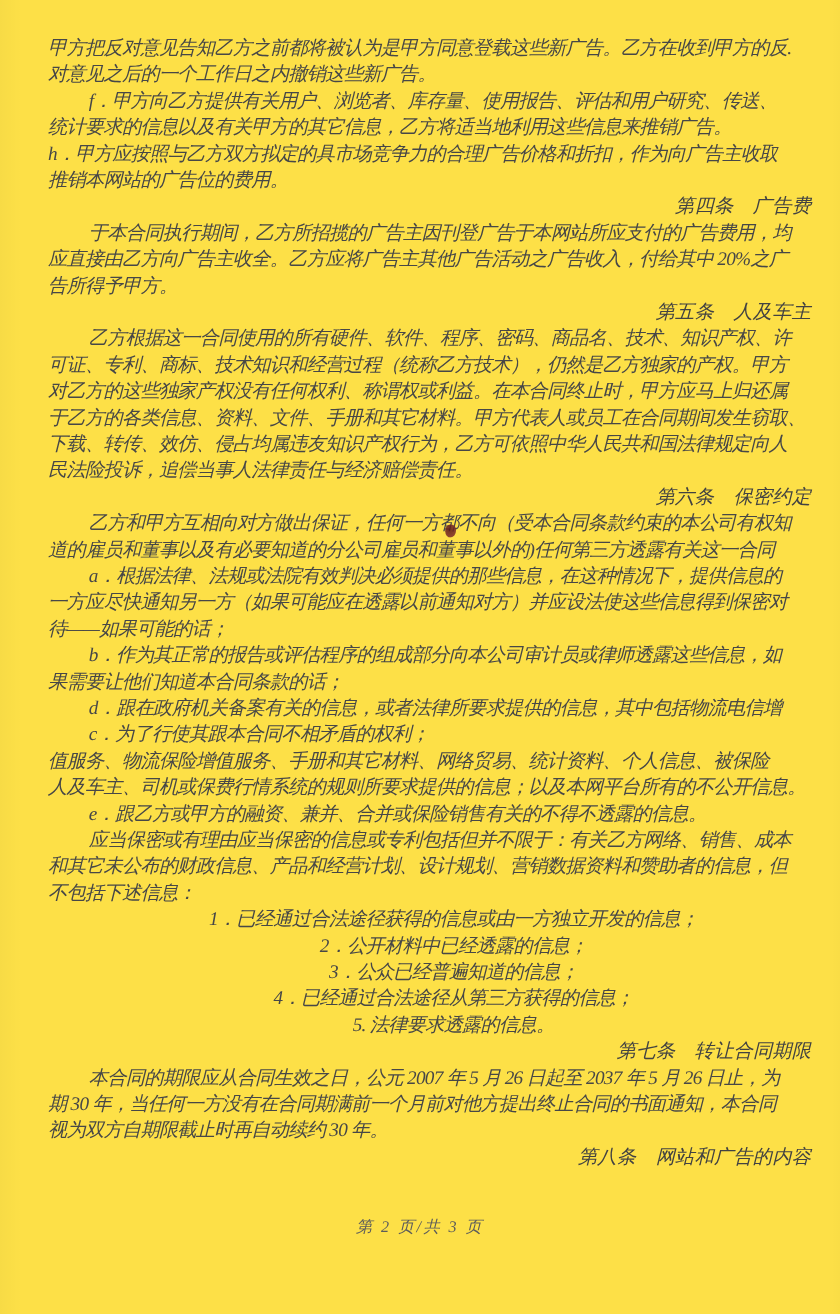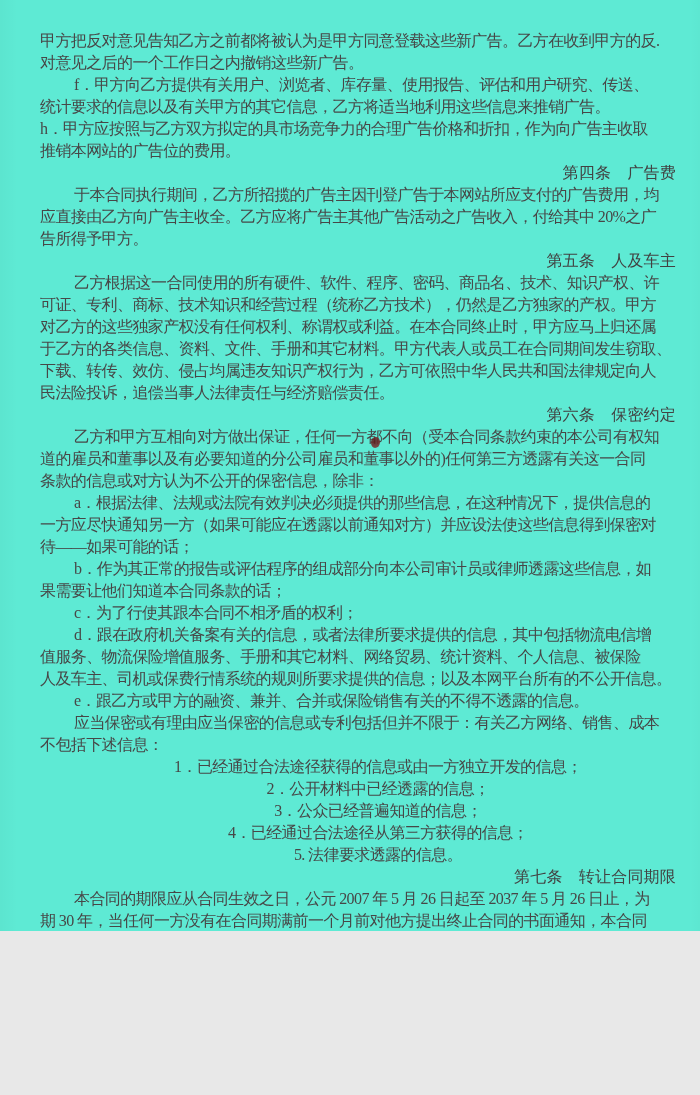--- a/index.html
+++ b/index.html
@@ -3,26 +3,27 @@
 <meta charset="utf-8">
 <style>
   html, body {
     margin: 0;
     padding: 0;
     background: #e8e8e8;
   }
   .page {
     position: relative;
     width: 700px;
-    height: 931px;
+    height: 1095px;
     margin: 0 auto;
-    background: #5eead4;
+    background: #fde047;
     overflow: hidden;
     font-family: "Liberation Serif", "DejaVu Serif", serif;
     color: #474747;
+    font-style: italic;
   }
   
   .page::before {
     content: "";
     position: absolute;
     inset: 0;
     pointer-events: none;
     background:
       linear-gradient(to right, rgba(0,0,0,0.025), rgba(0,0,0,0) 18px),
       linear-gradient(to left, rgba(0,0,0,0.015), rgba(0,0,0,0) 10px);
@@ -84,32 +85,32 @@
       <div class="line ind0 heading">第五条　人及车主</div>
       <div class="line ind1">乙方根据这一合同使用的所有硬件、软件、程序、密码、商品名、技术、知识产权、许</div>
       <div class="line ind0">可证、专利、商标、技术知识和经营过程（统称乙方技术），仍然是乙方独家的产权。甲方</div>
       <div class="line ind0">对乙方的这些独家产权没有任何权利、称谓权或利益。在本合同终止时，甲方应马上归还属</div>
       <div class="line ind0">于乙方的各类信息、资料、文件、手册和其它材料。甲方代表人或员工在合同期间发生窃取、</div>
       <div class="line ind0">下载、转传、效仿、侵占均属违友知识产权行为，乙方可依照中华人民共和国法律规定向人</div>
       <div class="line ind0">民法险投诉，追偿当事人法律责任与经济赔偿责任。</div>
       <div class="line ind0 heading">第六条　保密约定</div>
       <div class="line ind1">乙方和甲方互相向对方做出保证，任何一方都不向（受本合同条款约束的本公司有权知</div>
       <div class="line ind0">道的雇员和董事以及有必要知道的分公司雇员和董事以外的)任何第三方透露有关这一合同</div>
-      <div class="line ind0">条款的信息或对方认为不公开的保密信息，除非：</div>
       <div class="line ind1">a．根据法律、法规或法院有效判决必须提供的那些信息，在这种情况下，提供信息的</div>
       <div class="line ind0">一方应尽快通知另一方（如果可能应在透露以前通知对方）并应设法使这些信息得到保密对</div>
       <div class="line ind0">待——如果可能的话；</div>
       <div class="line ind1">b．作为其正常的报告或评估程序的组成部分向本公司审计员或律师透露这些信息，如</div>
       <div class="line ind0">果需要让他们知道本合同条款的话；</div>
+      <div class="line ind1">d．跟在政府机关备案有关的信息，或者法律所要求提供的信息，其中包括物流电信增</div>
       <div class="line ind1">c．为了行使其跟本合同不相矛盾的权利；</div>
-      <div class="line ind1">d．跟在政府机关备案有关的信息，或者法律所要求提供的信息，其中包括物流电信增</div>
       <div class="line ind0">值服务、物流保险增值服务、手册和其它材料、网络贸易、统计资料、个人信息、被保险</div>
       <div class="line ind0">人及车主、司机或保费行情系统的规则所要求提供的信息；以及本网平台所有的不公开信息。</div>
       <div class="line ind1">e．跟乙方或甲方的融资、兼并、合并或保险销售有关的不得不透露的信息。</div>
       <div class="line ind1">应当保密或有理由应当保密的信息或专利包括但并不限于：有关乙方网络、销售、成本</div>
+      <div class="line ind0">和其它未公布的财政信息、产品和经营计划、设计规划、营销数据资料和赞助者的信息，但</div>
       <div class="line ind0">不包括下述信息：</div>
       <div class="line ind2">1．已经通过合法途径获得的信息或由一方独立开发的信息；</div>
       <div class="line ind2">2．公开材料中已经透露的信息；</div>
       <div class="line ind2">3．公众已经普遍知道的信息；</div>
       <div class="line ind2">4．已经通过合法途径从第三方获得的信息；</div>
       <div class="line ind2">5. 法律要求透露的信息。</div>
       <div class="line ind0 heading">第七条　转让合同期限</div>
       <div class="line ind1">本合同的期限应从合同生效之日，公元 2007 年 5 月 26 日起至 2037 年 5 月 26 日止，为</div>
       <div class="line ind0">期 30 年，当任何一方没有在合同期满前一个月前对他方提出终止合同的书面通知，本合同</div>
       <div class="line ind0">视为双方自期限截止时再自动续约 30 年。</div>

